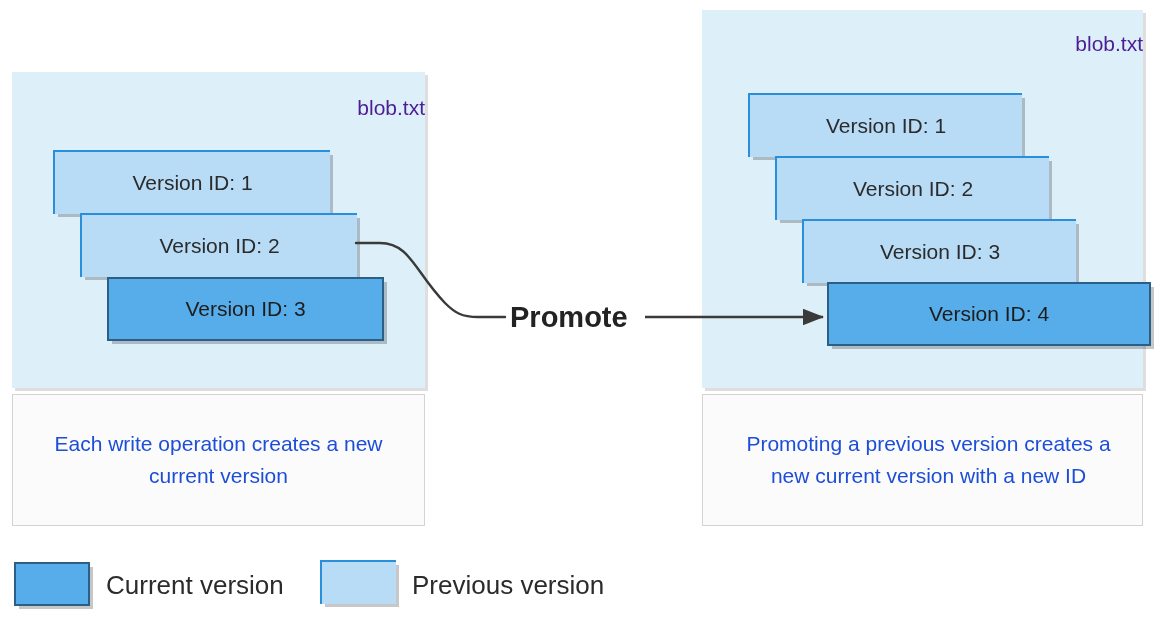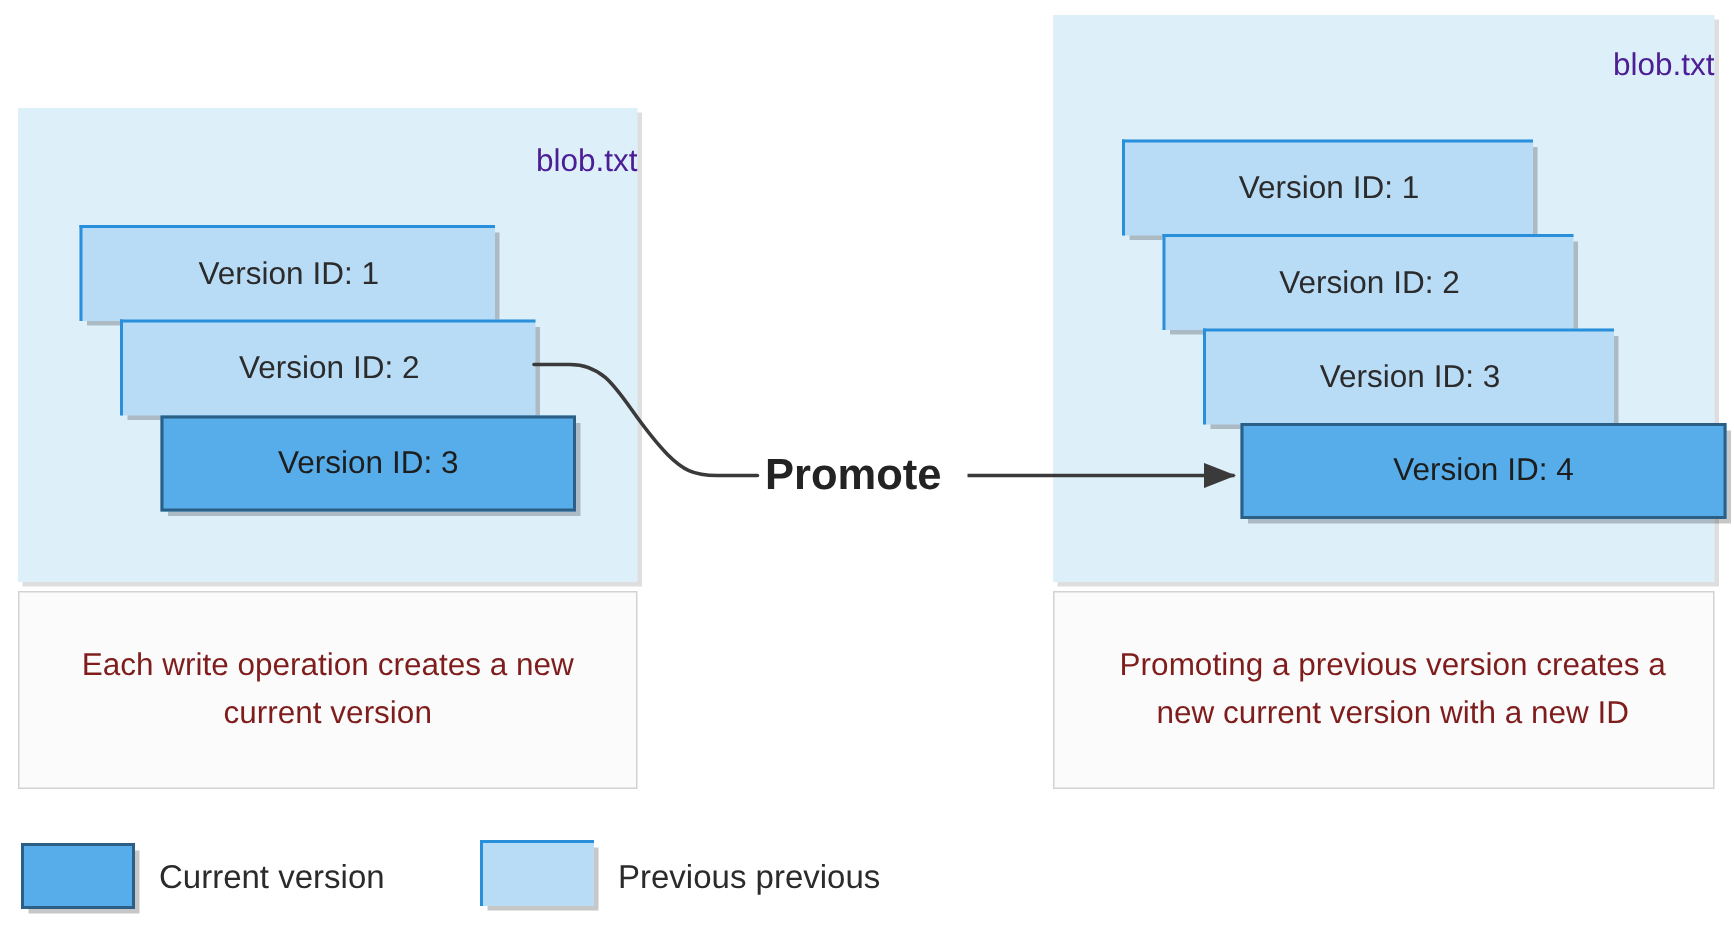--- a/index.html
+++ b/index.html
@@ -84,21 +84,21 @@
     position: absolute;
     box-sizing: border-box;
     background: #fbfbfb;
     border: 1px solid #d3d3d3;
     display: flex;
     align-items: center;
     justify-content: center;
     text-align: center;
     font-size: 21px;
     line-height: 32px;
-    color: #7f1d1d;
+    color: #1d4ed8;
     padding: 0 14px;
   }
   #caption-left  { left: 12px;  top: 394px; width: 413px; height: 132px; }
   #caption-right { left: 702px; top: 394px; width: 441px; height: 132px; padding-left: 26px; }
 
   
   #connector {
     position: absolute;
     left: 0; top: 0;
     width: 1156px; height: 628px;
@@ -129,21 +129,21 @@
     border: 2px solid #2c5f86;
   }
   #legend-swatch-previous {
     left: 320px; top: 560px;
     background: #b9dcf6;
     border-left: 2px solid #2a8fdb;
     border-top: 2px solid #2a8fdb;
   }
   .legend-label {
     position: absolute;
-    font-size: 22px;
+    font-size: 26px;
     line-height: 28px;
     color: #2b2b2b;
     white-space: nowrap;
     text-align: right;
   }
   #legend-label-current  { left: 106px; top: 571px; }
   #legend-label-previous { left: 412px; top: 571px; }
 </style>
 </head>
 <body>
@@ -197,13 +197,13 @@
   <span>Each write operation creates a new current version</span>
 </div>
 <div id="caption-right" class="caption">
   <span>Promoting a previous version creates a new current version with a new ID</span>
 </div>
 
 <div id="legend-swatch-current" class="legend-swatch"></div>
 <div id="legend-label-current" class="legend-label">Current version</div>
 
 <div id="legend-swatch-previous" class="legend-swatch"></div>
-<div id="legend-label-previous" class="legend-label">Previous previous</div>
+<div id="legend-label-previous" class="legend-label">Previous version</div>
 
 </body></html>

